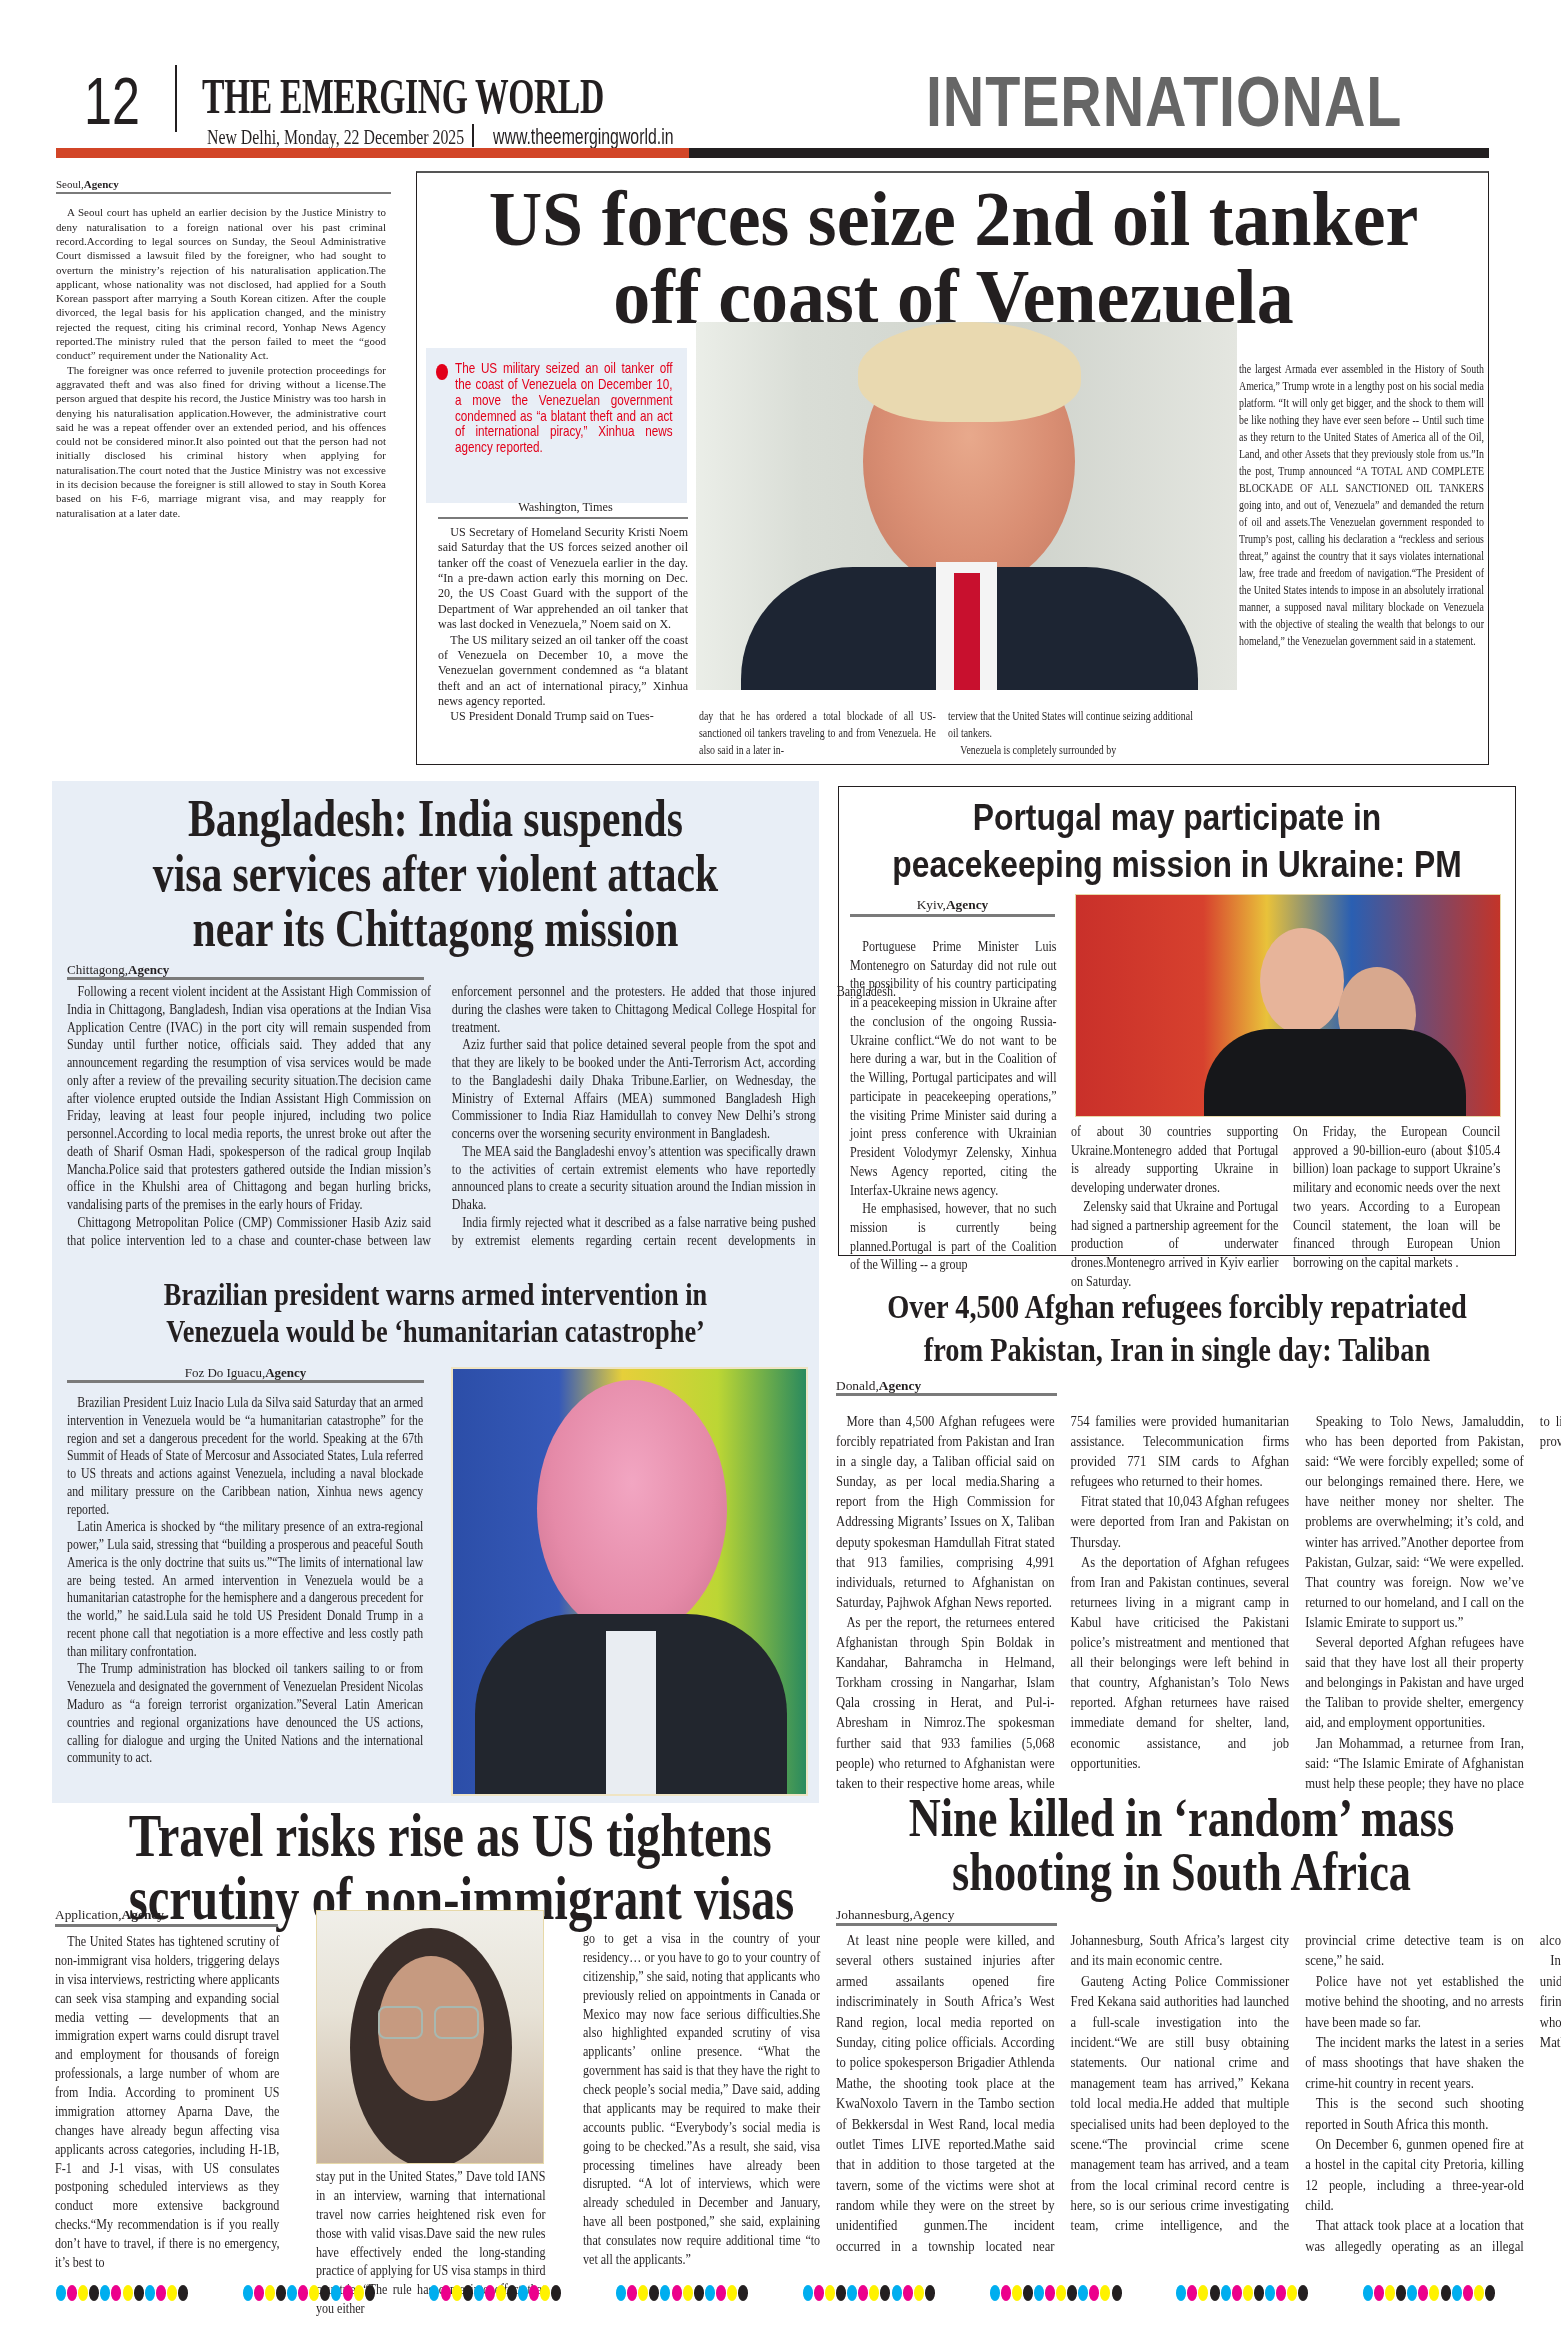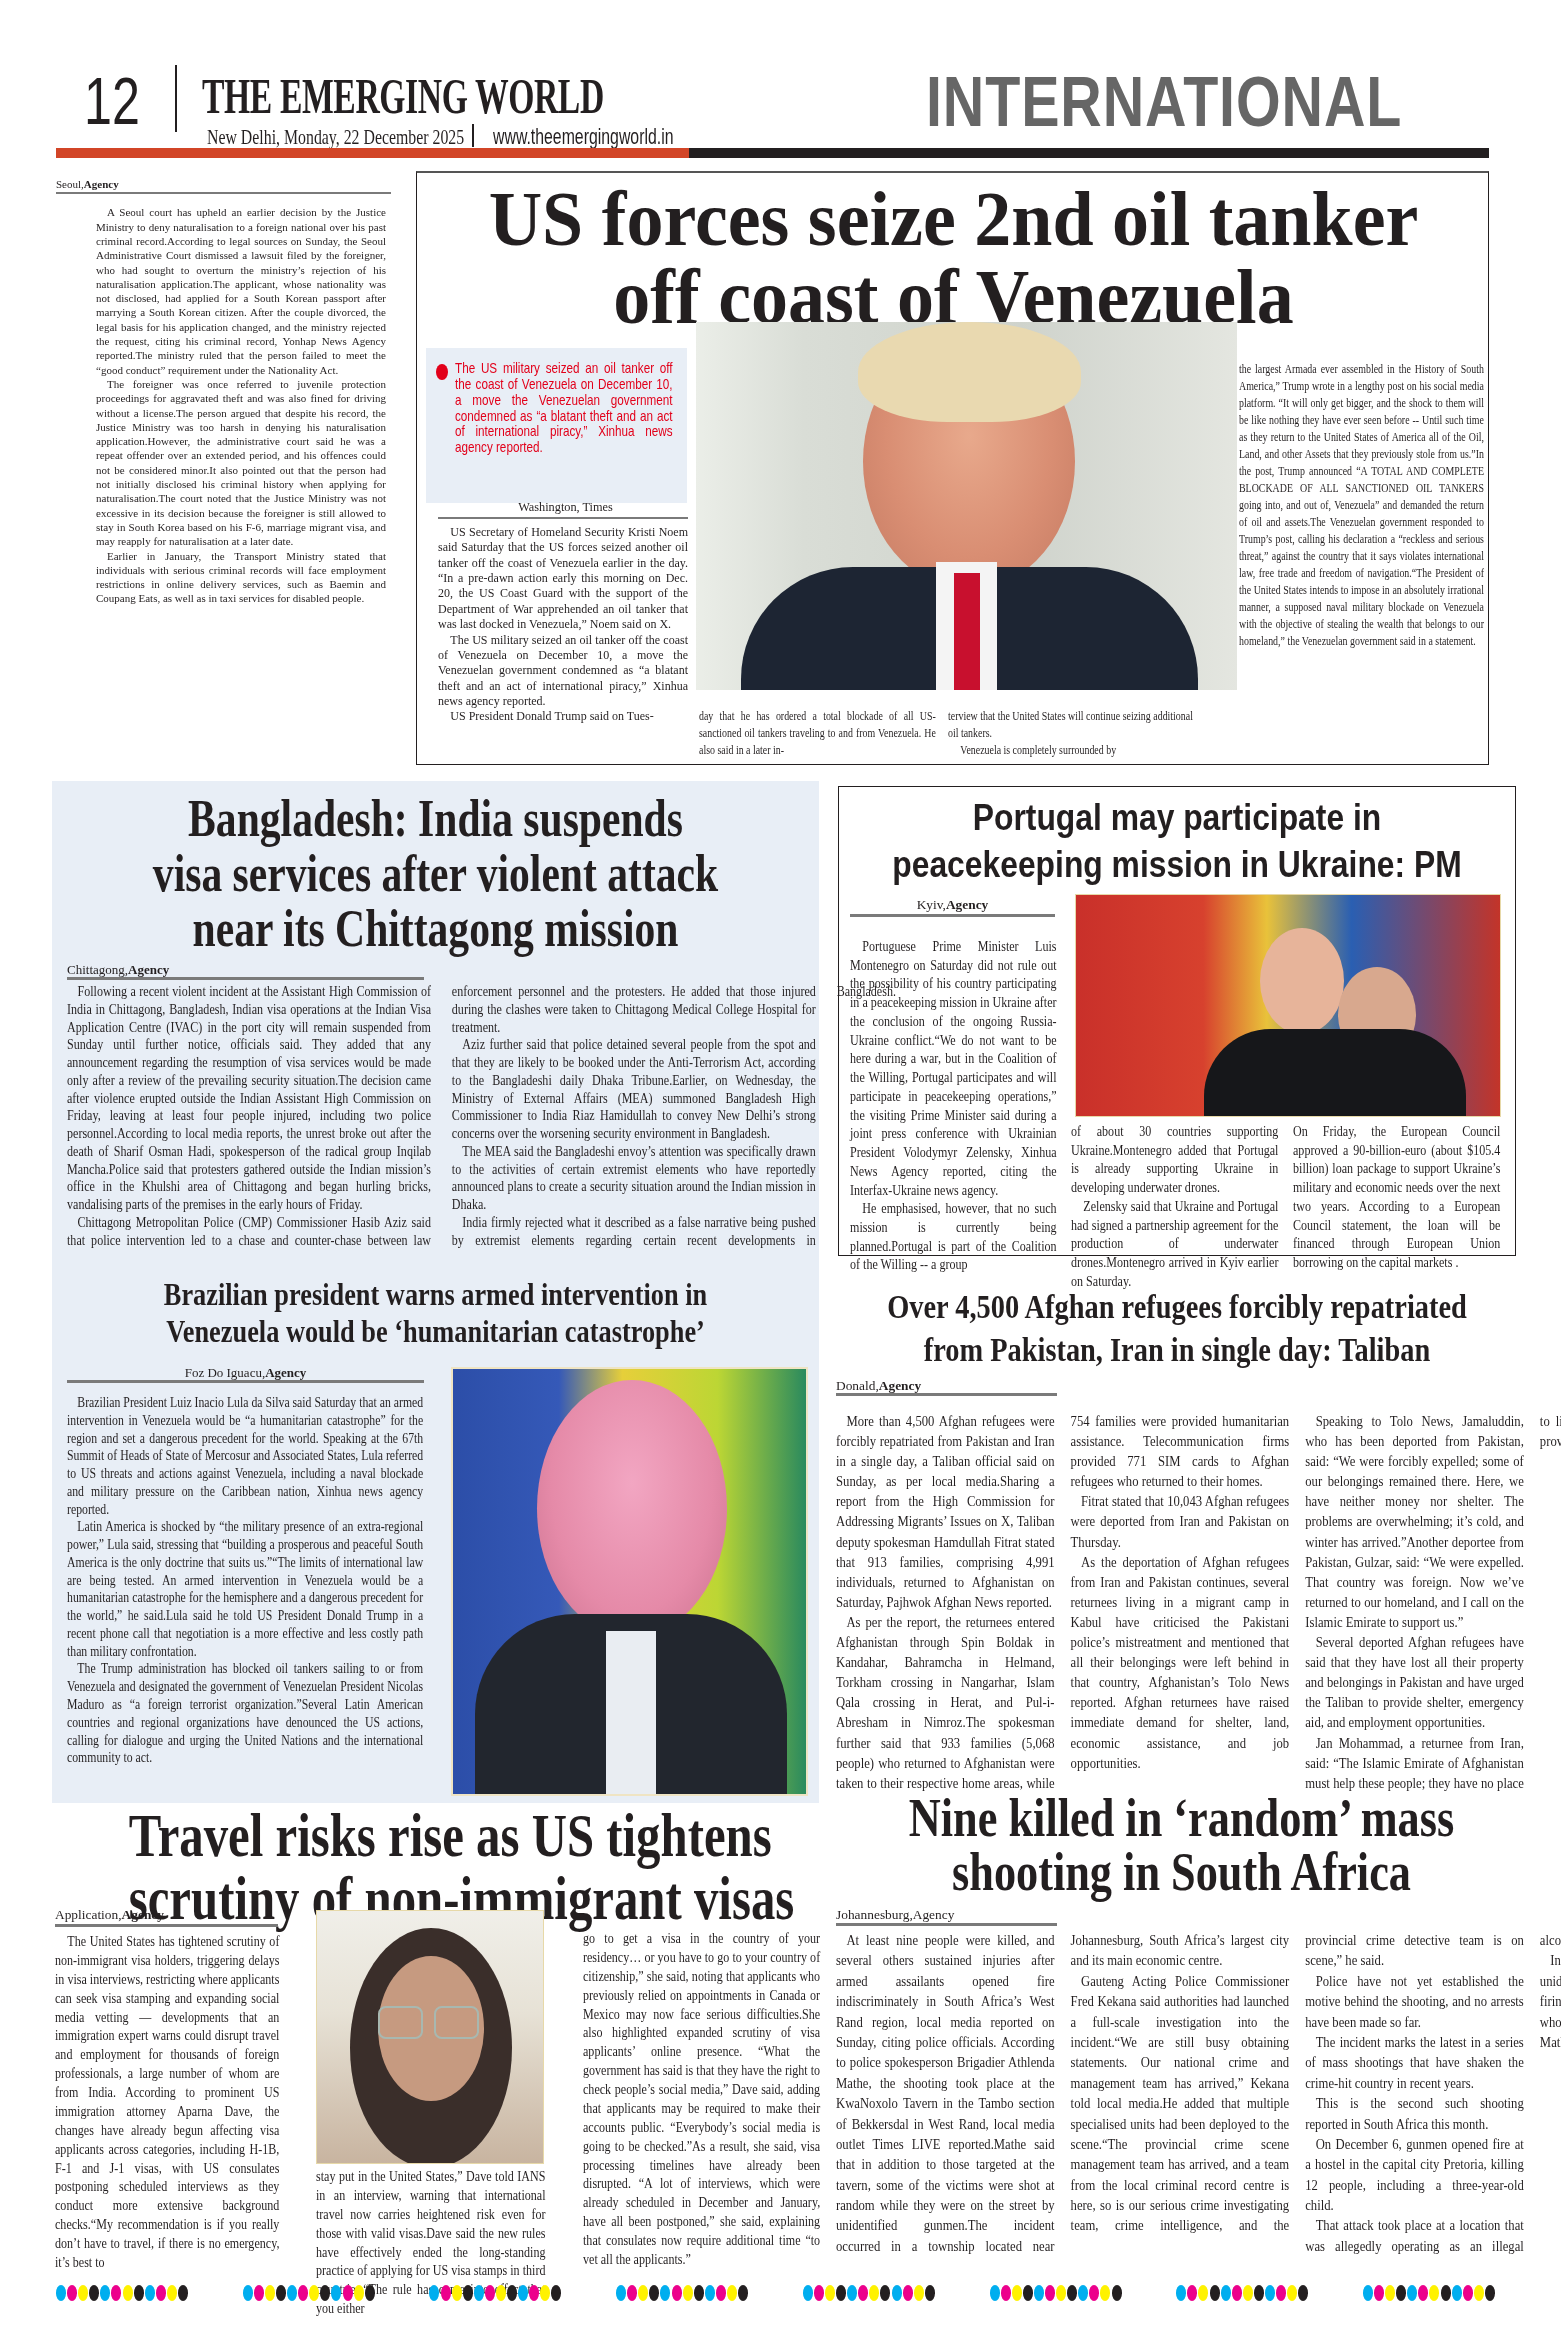--- a/index.html
+++ b/index.html
@@ -23,21 +23,21 @@
   .dateline b { font-weight: 700; }
   .dl-rule { height: 2.8px; background: #7a7a7a; }
   .body { font-size: 12px; line-height: 1.27; text-align: justify; hyphens: auto; }
   .body p { text-indent: 12.3px; }
   .photo { overflow: hidden; }
 
   
   .sk { left: 56px; top: 165px; width: 335px; }
   .sk-hed { font-size: 26px; font-weight: 400; line-height: 1.0; text-align: center; }
   .sk-body { font-size: 11px; line-height: 1.3; text-align: justify; width: 330px; }
-  .sk-body p { text-indent: 11px; margin-left: 40px; }
+  .sk-body p { text-indent: 11px; }
 
   
   .lead-box { left: 416px; top: 171px; width: 1073px; height: 594px; border: 1.1px solid #231f20; border-top: 2.2px solid #555; }
   .lead-hed { left: 424px; top: 184px; width: 1059px; font-size: 74px; font-weight: 700; line-height: 1.0; text-align: center; transform: scaleY(1.05); }
   .callout { left: 426px; top: 348px; width: 261px; height: 155px; background: #e8eef6; padding: 12.3px 12.3px 0 10px; }
   .callout-dot { width: 12.3px; height: 16.7px; border-radius: 50%; background: #e2001a; position: absolute; left: 10px; top: 15.6px; }
   .callout-text { font-family: "Liberation Sans", sans-serif; color: #e2001a; font-size: 15px; line-height: 1.05; margin-left: 19px; text-align: justify; transform: scaleX(0.78); transform-origin: left top; width: 279px; }
   .lead-dateline { left: 441px; top: 500px; width: 249px; text-align: center; font-size: 12.3px; }
   .lead-rule1 { left: 438px; top: 517px; width: 250px; height: 2.2px; background: #7a7a7a; }
   .lead-col1 { left: 438px; top: 525px; width: 250px; }
@@ -114,21 +114,20 @@
 </header>
 
 <article class="abs sk">
   <div class="dateline" style="font-size:11px;margin-top:13px;">
     <span>Seoul,</span><b>Agency</b>
   </div>
   <div class="dl-rule" style="height:2.2px;margin:2.2px 0 11px;"></div>
   <div class="sk-body">
     <p>A Seoul court has upheld an earlier decision by the Justice Ministry to deny naturalisation to a foreign national over his past criminal record.According to legal sources on Sunday, the Seoul Administrative Court dismissed a lawsuit filed by the foreigner, who had sought to overturn the ministry’s rejection of his naturalisation application.The applicant, whose nationality was not disclosed, had applied for a South Korean passport after marrying a South Korean citizen. After the couple divorced, the legal basis for his application changed, and the ministry rejected the request, citing his criminal record, Yonhap News Agency reported.The ministry ruled that the person failed to meet the “good conduct” requirement under the Nationality Act.</p>
     <p>The foreigner was once referred to juvenile protection proceedings for aggravated theft and was also fined for driving without a license.The person argued that despite his record, the Justice Ministry was too harsh in denying his naturalisation application.However, the administrative court said he was a repeat offender over an extended period, and his offences could not be considered minor.It also pointed out that the person had not initially disclosed his criminal history when applying for naturalisation.The court noted that the Justice Ministry was not excessive in its decision because the foreigner is still allowed to stay in South Korea based on his F-6, marriage migrant visa, and may reapply for naturalisation at a later date.</p>
-    <p>Earlier in January, the Transport Ministry stated that individuals with serious criminal records will face employment restrictions in online delivery services, such as Baemin and Coupang Eats, as well as in taxi services for disabled people.</p>
   </div>
 </article>
 
 <div class="abs lead-box"></div>
 <h1 class="abs lead-hed">
   <span>US forces seize 2nd oil tanker</span><br>
   <span>off coast of Venezuela</span>
 </h1>
 <div class="abs callout">
   <span class="callout-dot"></span>

